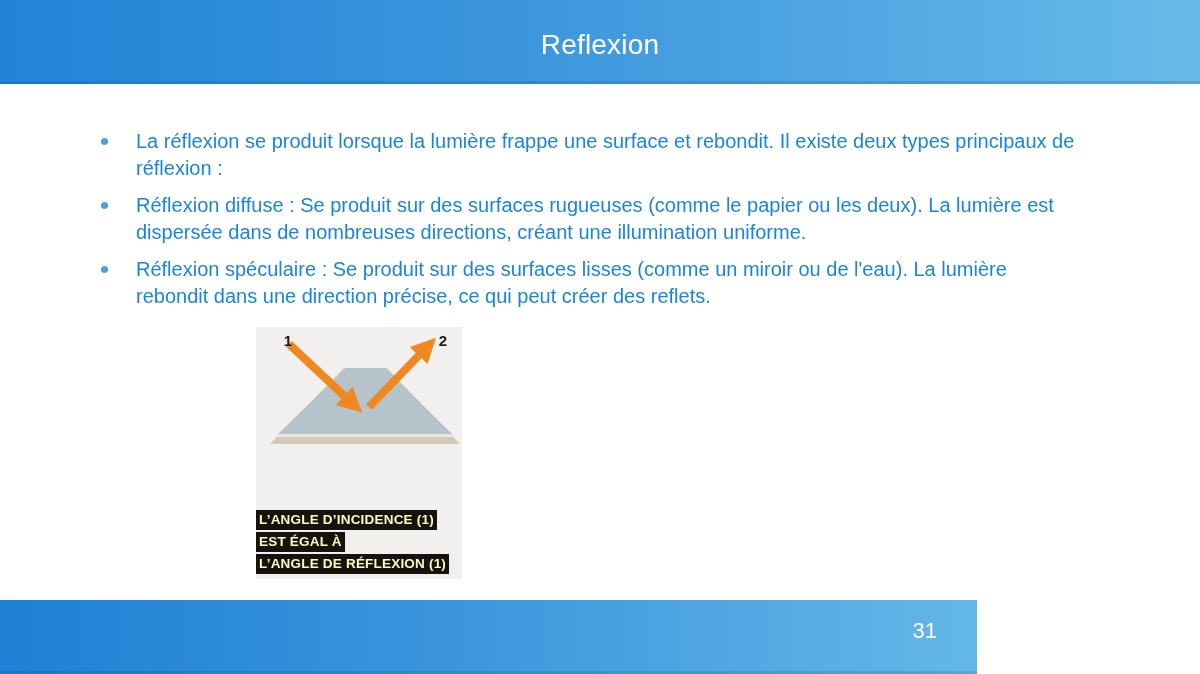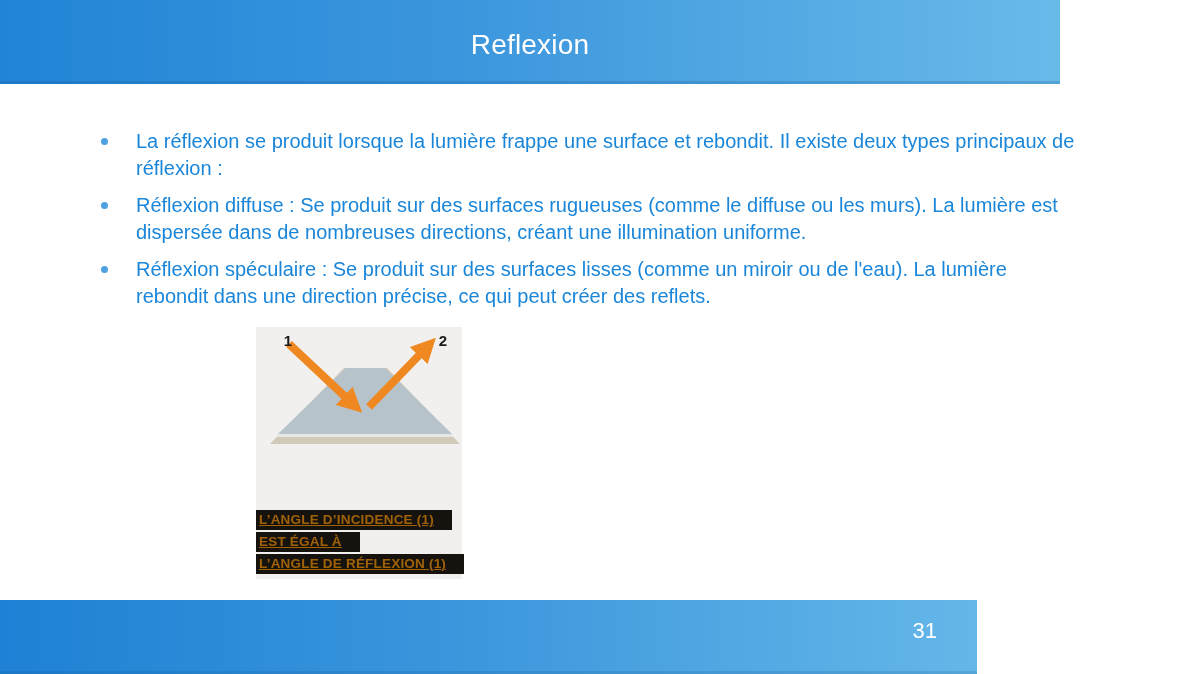--- a/index.html
+++ b/index.html
@@ -3,21 +3,21 @@
 <meta charset="utf-8">
 <style>
   html,body{margin:0;padding:0;background:#e9e9e9;}
   .slide{
     position:relative;width:1200px;height:674px;background:#ffffff;
     overflow:hidden;font-family:"Liberation Sans",sans-serif;
   }
 
   
   .header{
-    position:absolute;left:0;top:0;width:1060px;height:84px;
+    position:absolute;left:0;top:0;width:1200px;height:84px;
     background:linear-gradient(90deg,#2184d7 0%,#3d97dd 45%,#68bae9 100%);
   }
   .title{
     margin:0;position:absolute;left:0;top:0;width:100%;height:100%;
     display:flex;align-items:center;justify-content:center;
     color:#ffffff;font-size:28px;font-weight:400;letter-spacing:.2px;
     padding-top:6px;box-sizing:border-box;
   }
   .header-edge{
     position:absolute;left:0;bottom:0;width:100%;height:3px;
@@ -42,23 +42,23 @@
   .diagram{
     position:absolute;left:256px;top:327px;width:206px;height:252px;
     margin:0;background:#f1f0ee;
   }
   .diagram svg{position:absolute;left:0;top:0;display:block;}
   .captions{
     position:absolute;left:0;top:183px;
     display:flex;flex-direction:column;align-items:flex-start;gap:2px;
   }
   .cap{
-    background:#16130f;color:#a16207;font-weight:bold;
-    font-size:13.5px;line-height:16px;padding:2px 18px 2px 3px;
-    white-space:nowrap;letter-spacing:.2px;text-decoration:underline;
+    background:#16130f;color:#fef9c3;font-weight:bold;
+    font-size:13.5px;line-height:16px;padding:2px 3px 2px 3px;
+    white-space:nowrap;letter-spacing:.2px;
   }
 
   
   .footer{
     position:absolute;left:0;top:600px;width:977px;height:74px;
     background:linear-gradient(90deg,#1e81d5 0%,#3a95dc 45%,#64b7e8 100%);
   }
   .pagenum{
     position:absolute;right:40px;top:18px;color:#ffffff;font-size:22px;
   }
@@ -78,21 +78,21 @@
   </header>
 
   <main>
     <ul class="bullets">
       <li class="bullet">
         <span class="dot"></span>
         <span class="btext">La réflexion se produit lorsque la lumière frappe une surface et rebondit. Il existe deux types principaux de réflexion :</span>
       </li>
       <li class="bullet">
         <span class="dot"></span>
-        <span class="btext">Réflexion diffuse : Se produit sur des surfaces rugueuses (comme le diffuse ou les murs). La lumière est dispersée dans de nombreuses directions, créant une illumination uniforme.</span>
+        <span class="btext">Réflexion diffuse : Se produit sur des surfaces rugueuses (comme le papier ou les deux). La lumière est dispersée dans de nombreuses directions, créant une illumination uniforme.</span>
       </li>
       <li class="bullet">
         <span class="dot"></span>
         <span class="btext">Réflexion spéculaire : Se produit sur des surfaces lisses (comme un miroir ou de l'eau). La lumière rebondit dans une direction précise, ce qui peut créer des reflets.</span>
       </li>
     </ul>
 
     <figure class="diagram">
       <svg width="206" height="182" viewBox="0 0 206 182">
         <defs>

